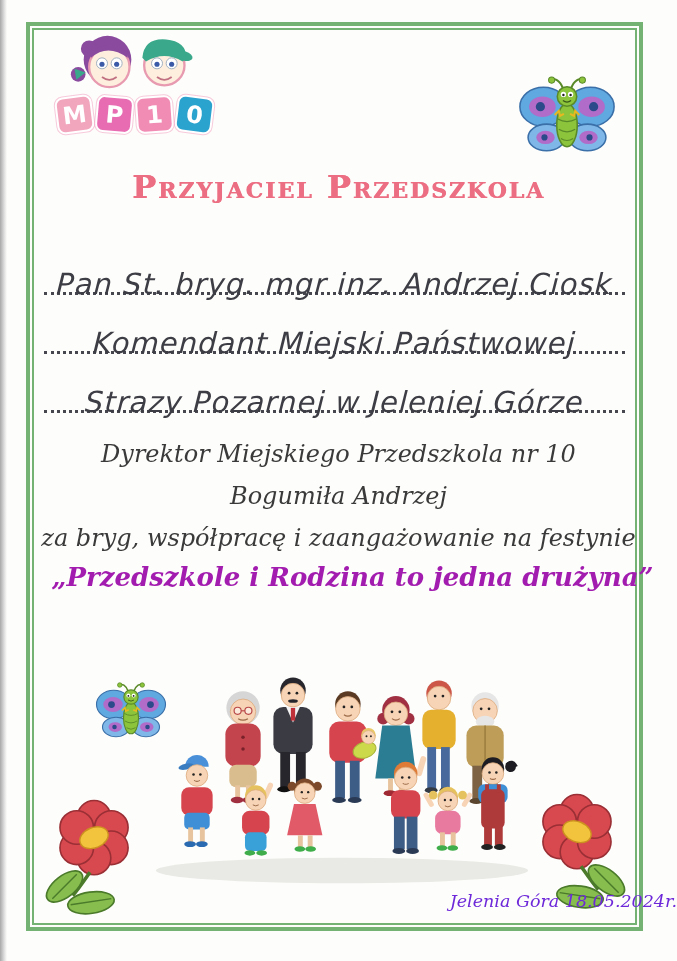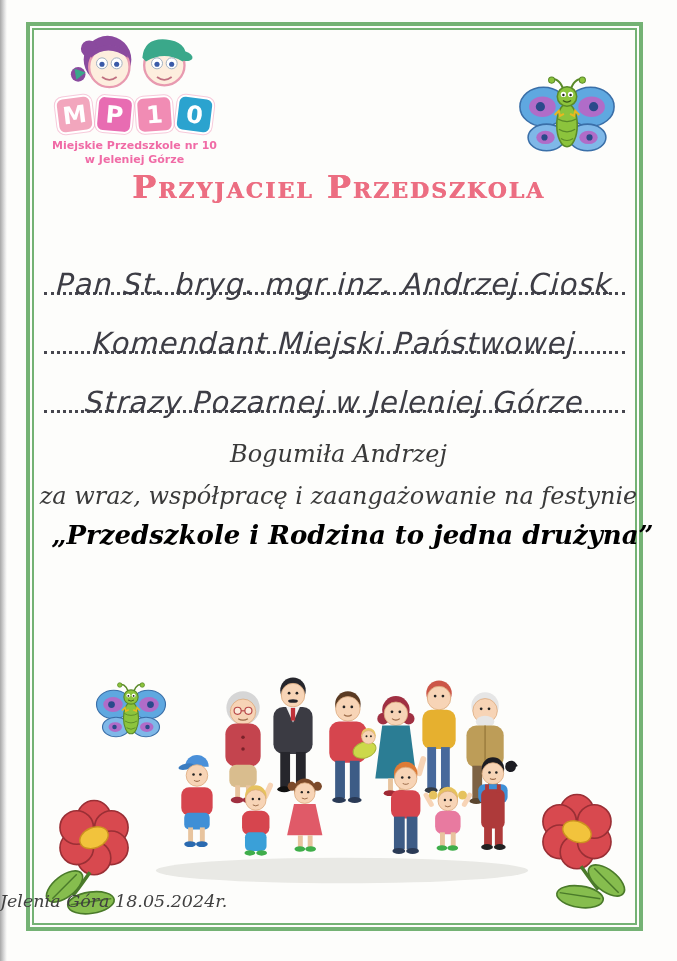--- a/index.html
+++ b/index.html
@@ -36,31 +36,31 @@
   .recipient{position:absolute;top:246px;left:44px;right:52px;}
   .dotline{position:relative;height:59px;}
   .dotline .dots{position:absolute;left:0;right:0;bottom:10px;border-bottom:3.5px dotted #46464e;}
   .dotline .hw{position:absolute;left:0;width:100%;bottom:4px;text-align:center;
          font:italic 29px "DejaVu Sans",sans-serif;color:#3d3d45;letter-spacing:1px;
          transform:skewX(-3deg);}
 
   
   .bodytext{position:absolute;top:433px;left:0;width:100%;text-align:center;color:#3a3a3a;}
   .bodytext .line{font:italic 24px "DejaVu Serif",serif;line-height:42px;}
-  .quote{margin-top:3px;font:italic bold 26px "DejaVu Serif",serif;color:#000000;margin-left:28px;}
+  .quote{margin-top:3px;font:italic bold 26px "DejaVu Serif",serif;color:#a21caf;margin-left:28px;}
 
   
   .bf-tr{position:absolute;left:514px;top:76px;width:106px;height:86px;}
   .bf-l{position:absolute;left:92px;top:682px;width:78px;height:63px;}
   .family{position:absolute;left:146px;top:664px;width:392px;height:222px;}
   .flower-bl{position:absolute;left:34px;top:797px;width:116px;height:122px;}
   .flower-br{position:absolute;left:521px;top:791px;width:116px;height:122px;transform:scaleX(-1);}
 
-  .datefoot{position:absolute;top:891px;left:0;width:100%;text-align:left;
-         font:italic 17.5px "DejaVu Serif",serif;color:#404040;}
+  .datefoot{position:absolute;top:891px;left:0;width:100%;text-align:right;
+         font:italic 17.5px "DejaVu Serif",serif;color:#6d28d9;}
 </style>
 </head>
 <body>
 
 <div class="page">
   <div class="scan-edge"></div>
   <div class="frame">
     <div class="frame-inner"></div>
   </div>
 
@@ -133,24 +133,20 @@
       <circle cx="104" cy="33" r="2.8" fill="#3a5aa8"></circle>
         <circle cx="120" cy="33" r="2.8" fill="#3a5aa8"></circle>
       <path d="M104 47 Q112 53 120 47" stroke="#c07080" stroke-width="2" fill="none"></path>
     </svg>
     <div class="blocks">
       <div class="block" style="background:#f2a6bd">M</div>
       <div class="block" style="background:#e86cb2">P</div>
       <div class="block" style="background:#f18cb4">1</div>
       <div class="block" style="background:#2ba3cf">0</div>
     </div>
-    <div class="logo-name">
-      <div>Miejskie Przedszkole nr 10</div>
-      <div>w Jeleniej Górze</div>
-    </div>
   </div>
 
   <svg class="bf-tr" viewBox="0 0 100 84">
     <use href="#butterfly-def"></use>
   </svg>
 
   <div class="title">Przyjaciel Przedszkola</div>
 
   <div class="recipient">
     <div class="dotline">
@@ -161,22 +157,23 @@
       <div class="dots"></div>
       <div class="hw">Komendant Miejski Państwowej</div>
     </div>
     <div class="dotline">
       <div class="dots"></div>
       <div class="hw">Strazy Pozarnej w Jeleniej Górze</div>
     </div>
   </div>
 
   <div class="bodytext">
+    <div class="line">Dyrektor Miejskiego Przedszkola nr 10</div>
     <div class="line">Bogumiła Andrzej</div>
-    <div class="line">za wraz, współpracę i zaangażowanie na festynie</div>
+    <div class="line">za bryg, współpracę i zaangażowanie na festynie</div>
     <div class="quote">„Przedszkole i Rodzina to jedna drużyna”</div>
   </div>
 
   <svg class="bf-l" viewBox="0 0 100 84">
     <use href="#butterfly-def"></use>
   </svg>
 
   <svg class="family" viewBox="0 0 400 225">
     <ellipse cx="200" cy="210" rx="190" ry="13" fill="#e9e9e5"></ellipse>
 

